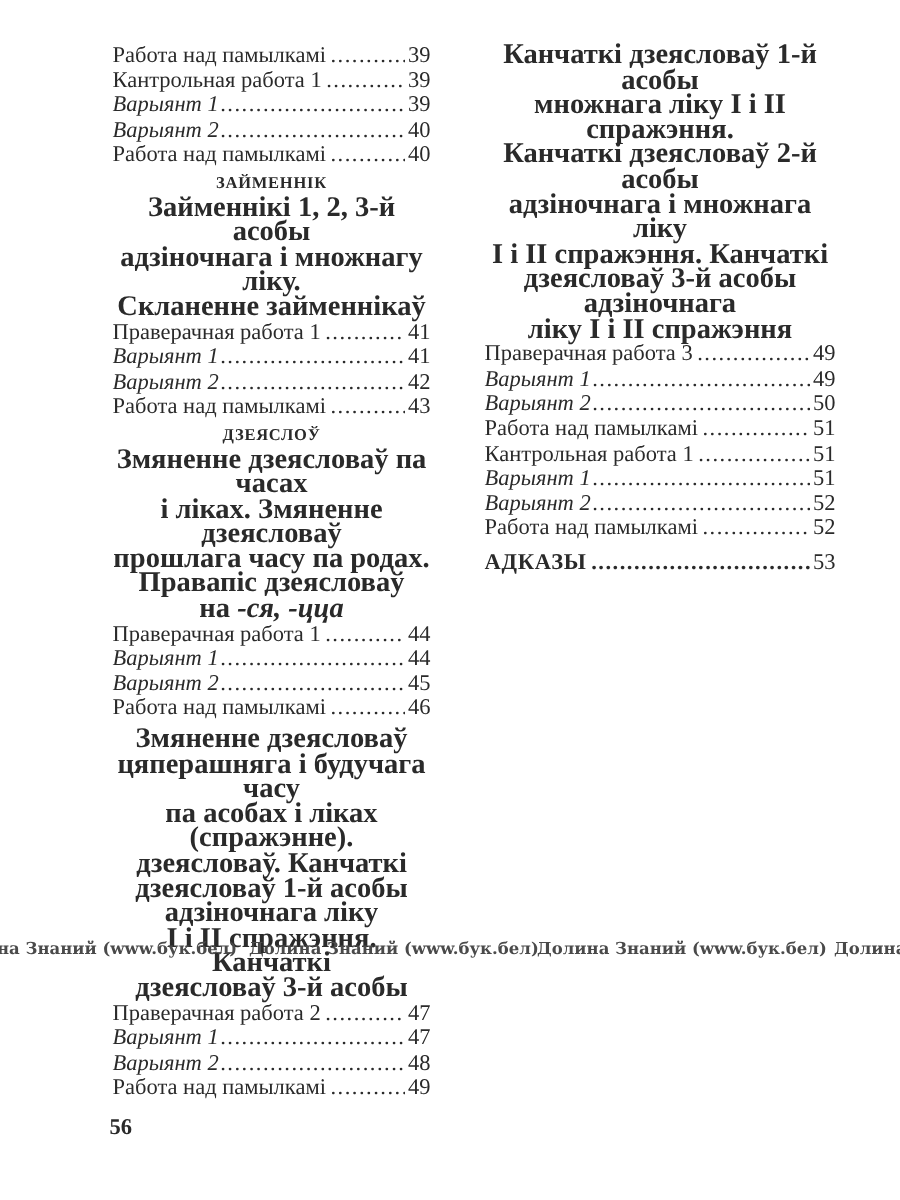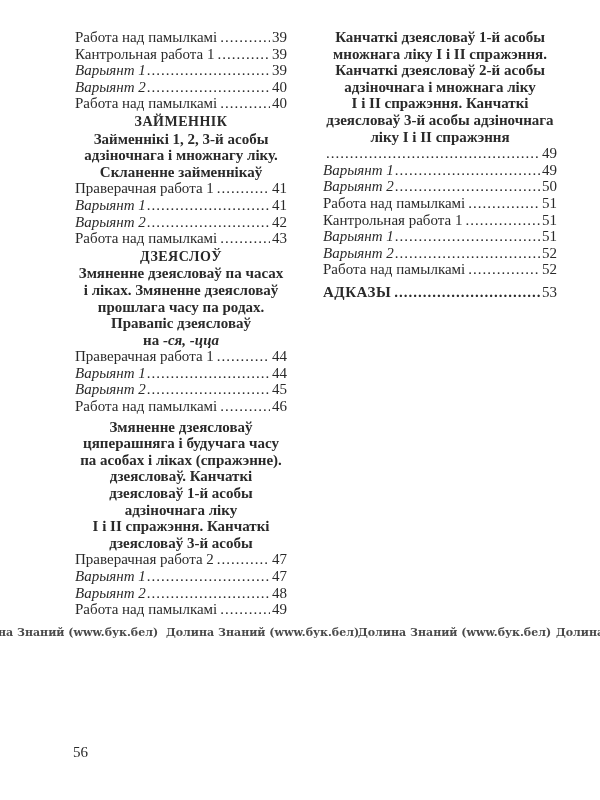--- a/index.html
+++ b/index.html
@@ -15,35 +15,35 @@
     white-space: nowrap; overflow: hidden; font-family: "Liberation Serif", serif; font-size: 15px;
   }
   .line .label { flex: 0 0 auto; }
   .line .dots { flex: 1 1 auto; overflow: hidden; white-space: nowrap; letter-spacing: 1px; margin: 0 2px 0 3px; }
   .line .dots::before { content: "................................................................................................"; }
   .line .page { flex: 0 0 auto; }
   .line.italic .label { font-style: italic; }
   .line.italic .dots { margin-left: 1px; }
   .heading {
     font-family: "Liberation Serif", serif; font-weight: bold; text-align: center;
-    font-size: 15px; line-height: 16.6px;
-  }
-  .heading.section { font-size: 14px; letter-spacing: 0.5px; margin-top: 2px; }
+    font-size: 19px; line-height: 16.6px;
+  }
+  .heading.section { font-size: 11px; letter-spacing: 0.5px; margin-top: 2px; }
   .heading .it { font-style: italic; }
   .gap { height: 4px; }
   .line.answer { margin-top: 6px; font-weight: bold; justify-content: space-between; }
   .line.answer .label { letter-spacing: 0.5px; }
   .line.answer .page { font-weight: normal; }
   .watermark {
     position: absolute; top: 626px; left: 0; width: 600px; height: 16px; white-space: nowrap;
     font-family: "DejaVu Serif", serif; font-size: 11px; color: #4a4a4a; font-weight: bold; pointer-events: none;
   }
   .watermark span { position: absolute; top: 0; }
   .page-number {
-    position: absolute; left: 73px; top: 744px; font-family: "Liberation Serif", serif; font-size: 15px; color: #2a2a2a;
+    position: absolute; left: 73px; top: 744px; font-family: "Liberation Serif", serif; font-size: 15px; color: #2a2a2a; font-weight: bold;
   }
 </style>
 </head>
 <body>
 
 <div class="col col-left">
   <div>
       <div class="line">
         <span class="label">Работа над памылкамі</span>
         <span class="dots"></span>
@@ -173,20 +173,21 @@
       <div class="heading">Канчаткі дзеясловаў 1-й асобы</div>
       <div class="heading">множнага ліку I і II спражэння.</div>
       <div class="heading">Канчаткі дзеясловаў 2-й асобы</div>
       <div class="heading">адзіночнага і множнага ліку</div>
       <div class="heading">I і II спражэння. Канчаткі</div>
       <div class="heading">дзеясловаў 3-й асобы адзіночнага</div>
       <div class="heading">ліку I і II спражэння</div>
     </div>
   <div>
       <div class="line">
+        <span class="label">Праверачная работа 3</span>
         <span class="dots"></span>
         <span class="page">49</span>
       </div>
       <div class="line italic">
         <span class="label">Варыянт 1</span>
         <span class="dots"></span>
         <span class="page">49</span>
       </div>
       <div class="line italic">
         <span class="label">Варыянт 2</span>

